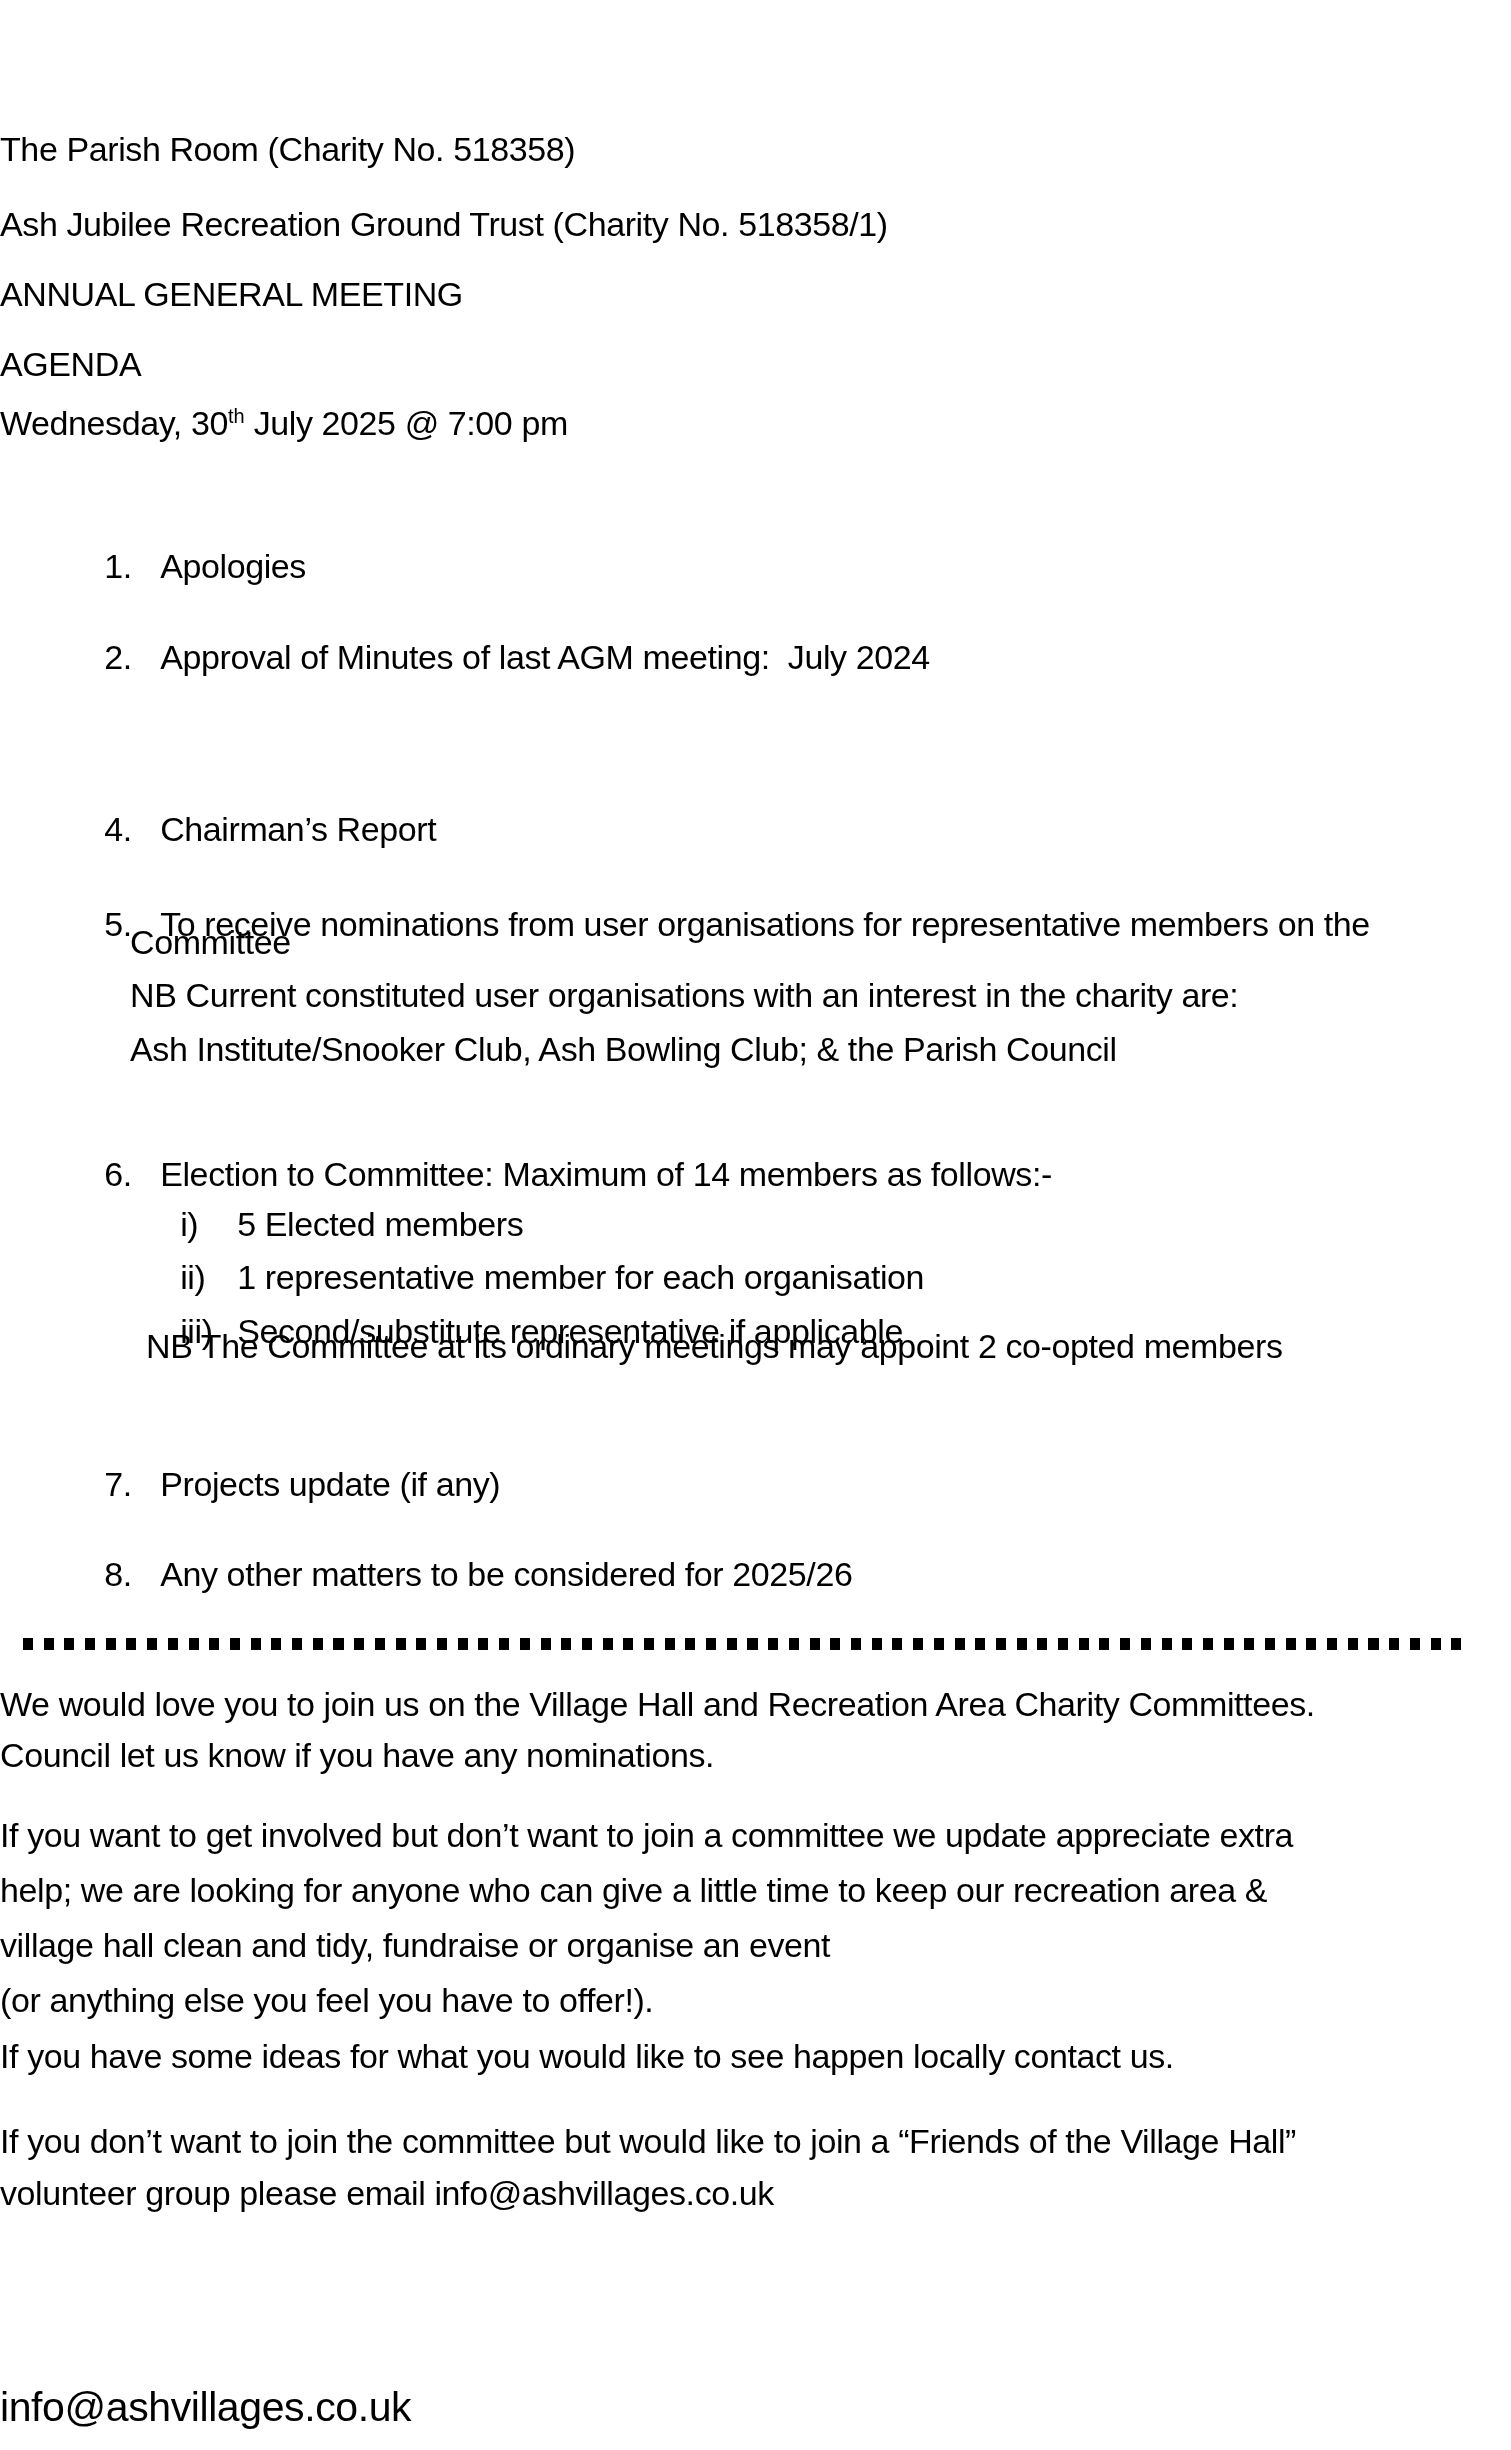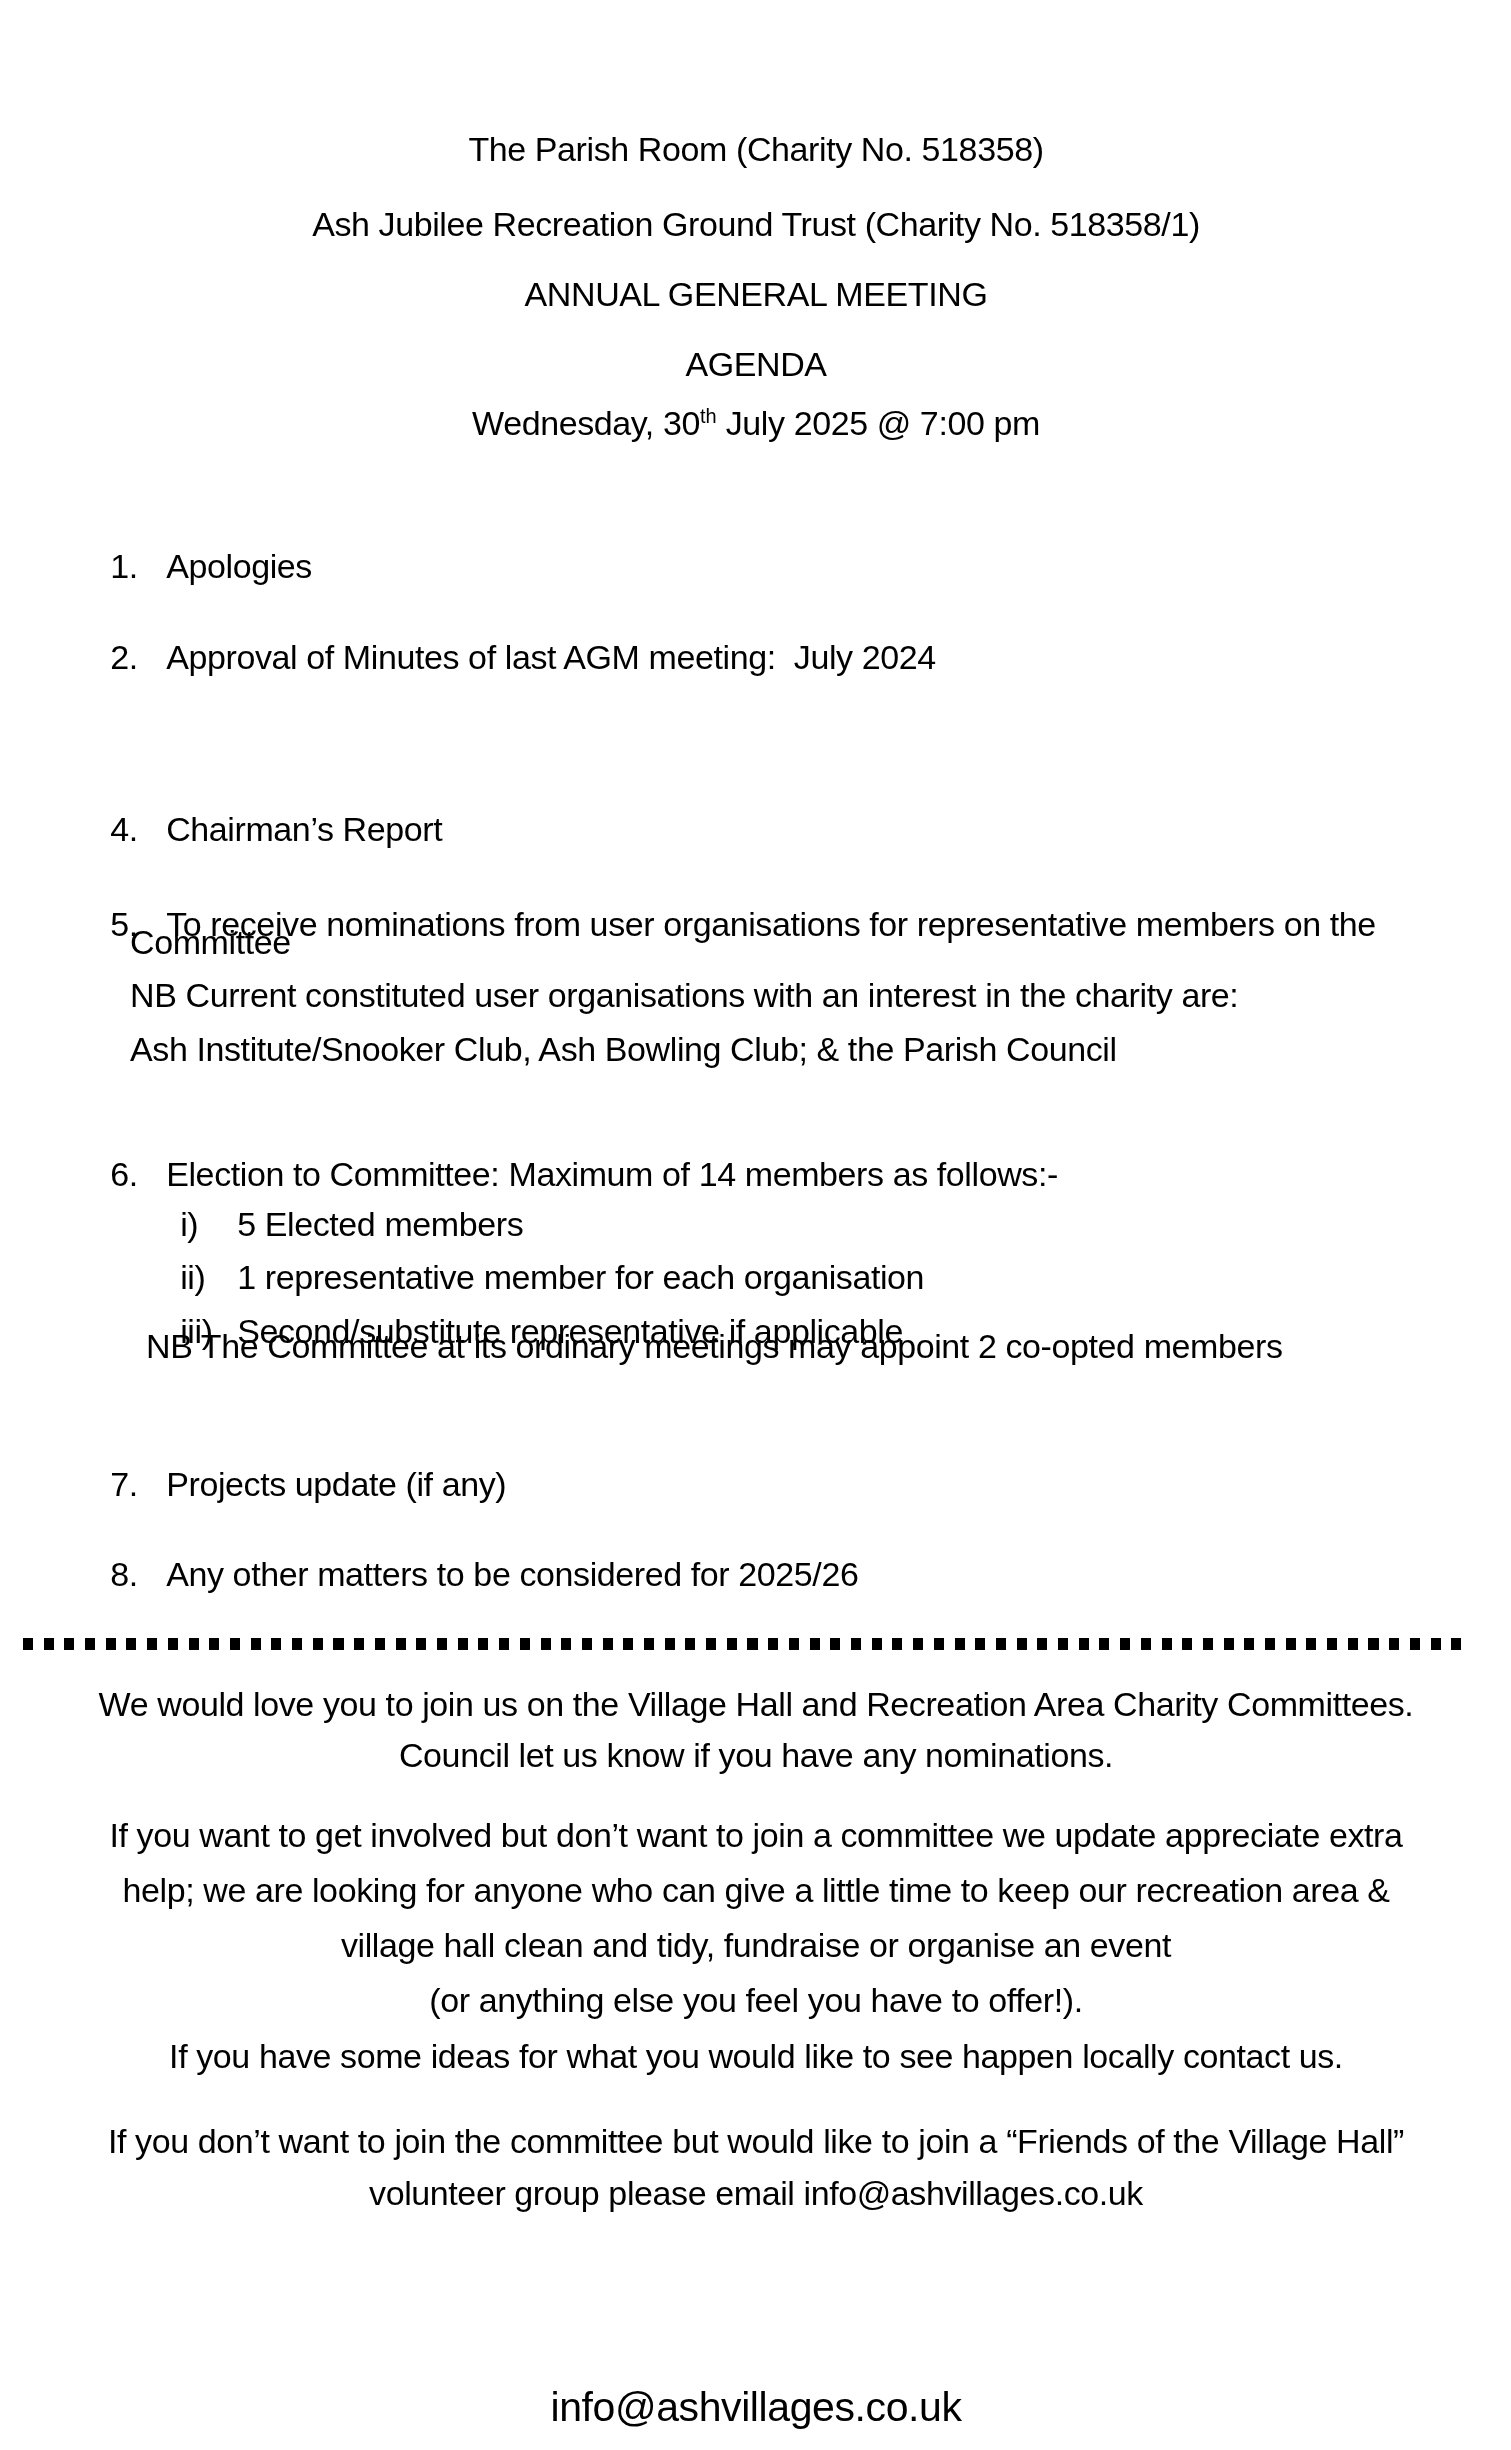--- a/index.html
+++ b/index.html
@@ -19,23 +19,23 @@
   }
   .abs { position: absolute; white-space: pre-wrap; }
   .t {
     font-size: 34px;
     line-height: 1.05;
     letter-spacing: -0.4px;
   }
   .center {
     left: 0;
     right: 0;
-    text-align: center;
+    text-align: left;
   }
-  .row { left: 74px; }
+  .row { left: 68px; }
   .num {
     display: inline-block;
     min-width: 56px;
   }
   .cont { left: 130px; }
   .subrow { left: 144px; }
   .submark {
     display: inline-block;
     min-width: 57px;
   }

